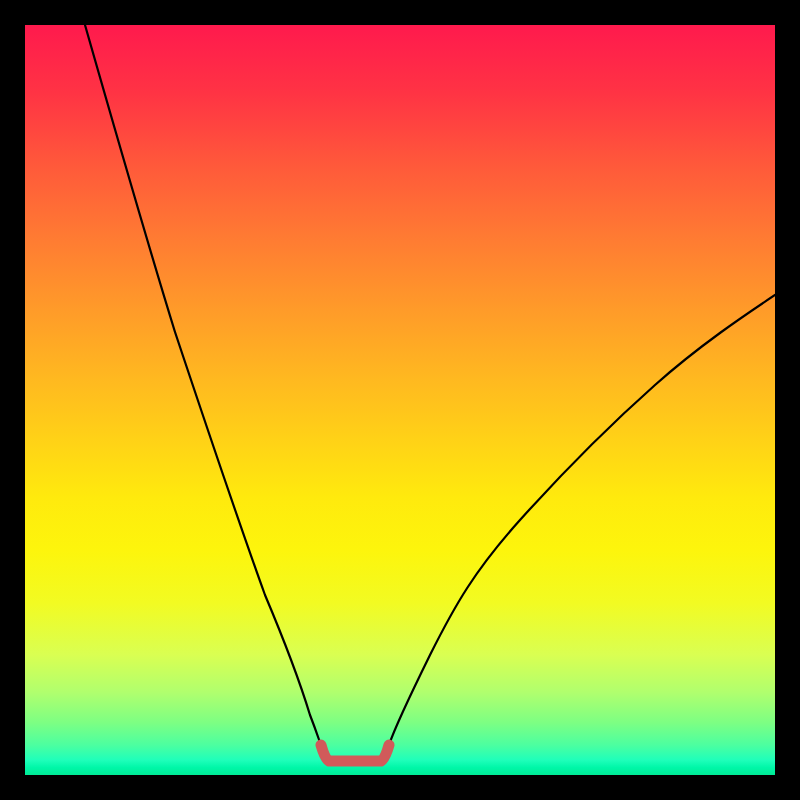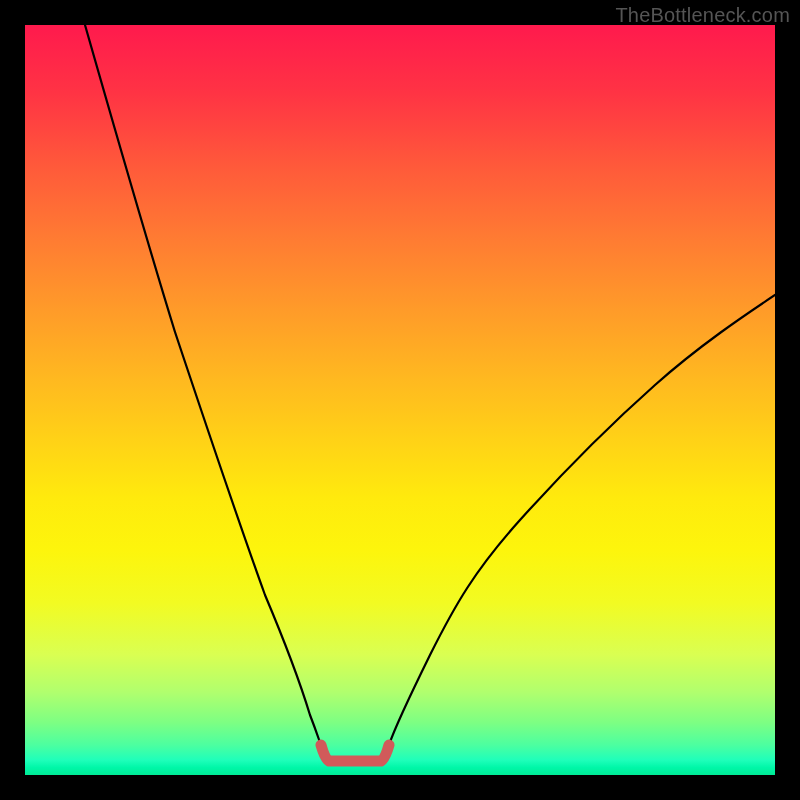--- a/index.html
+++ b/index.html
@@ -80,15 +80,14 @@
                C 675 320, 720 290, 750 270" fill="none" stroke="#000" stroke-width="2.2" stroke-linecap="round"></path>
 
       <path d="M 296 720
                Q 300 734, 304 736
                L 356 736
                Q 360 734, 364 720" fill="none" stroke="#d15a5a" stroke-width="11" stroke-linecap="round" stroke-linejoin="round"></path>
     </svg>
 
   </div>
 
-  <div class="watermark">TheBottleneck.com</div>
 
 </div>
 
 </body></html>

